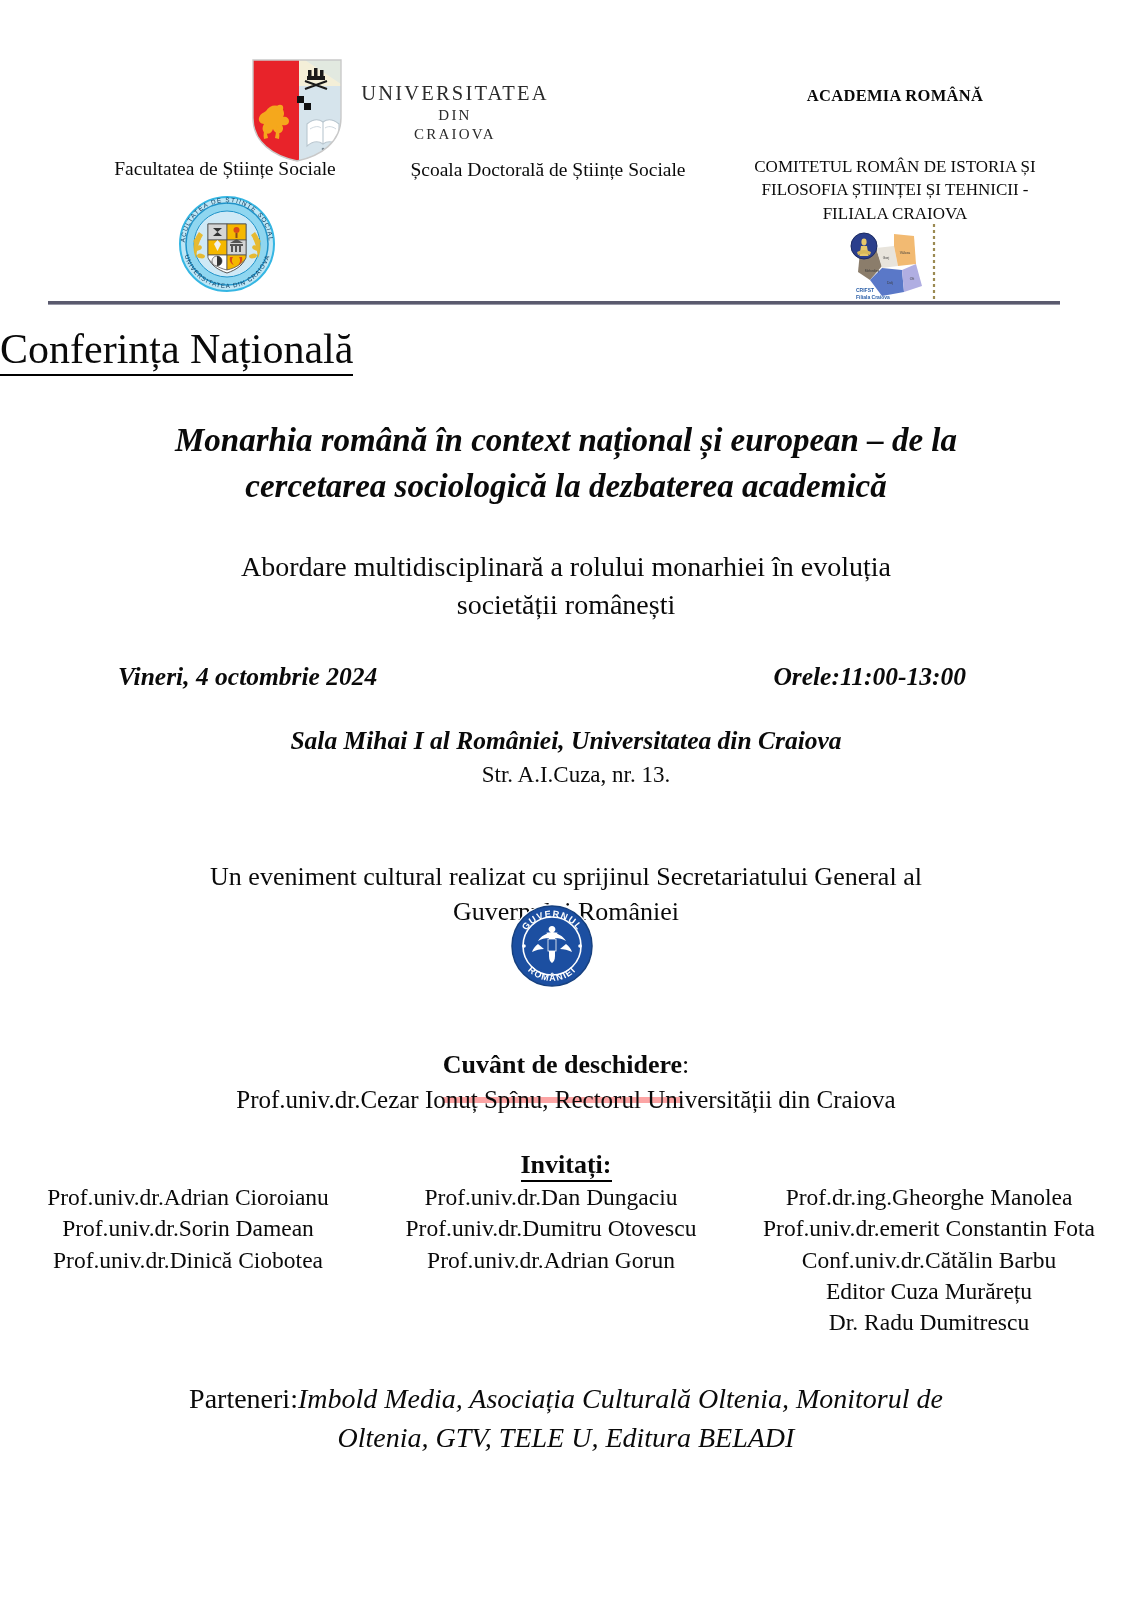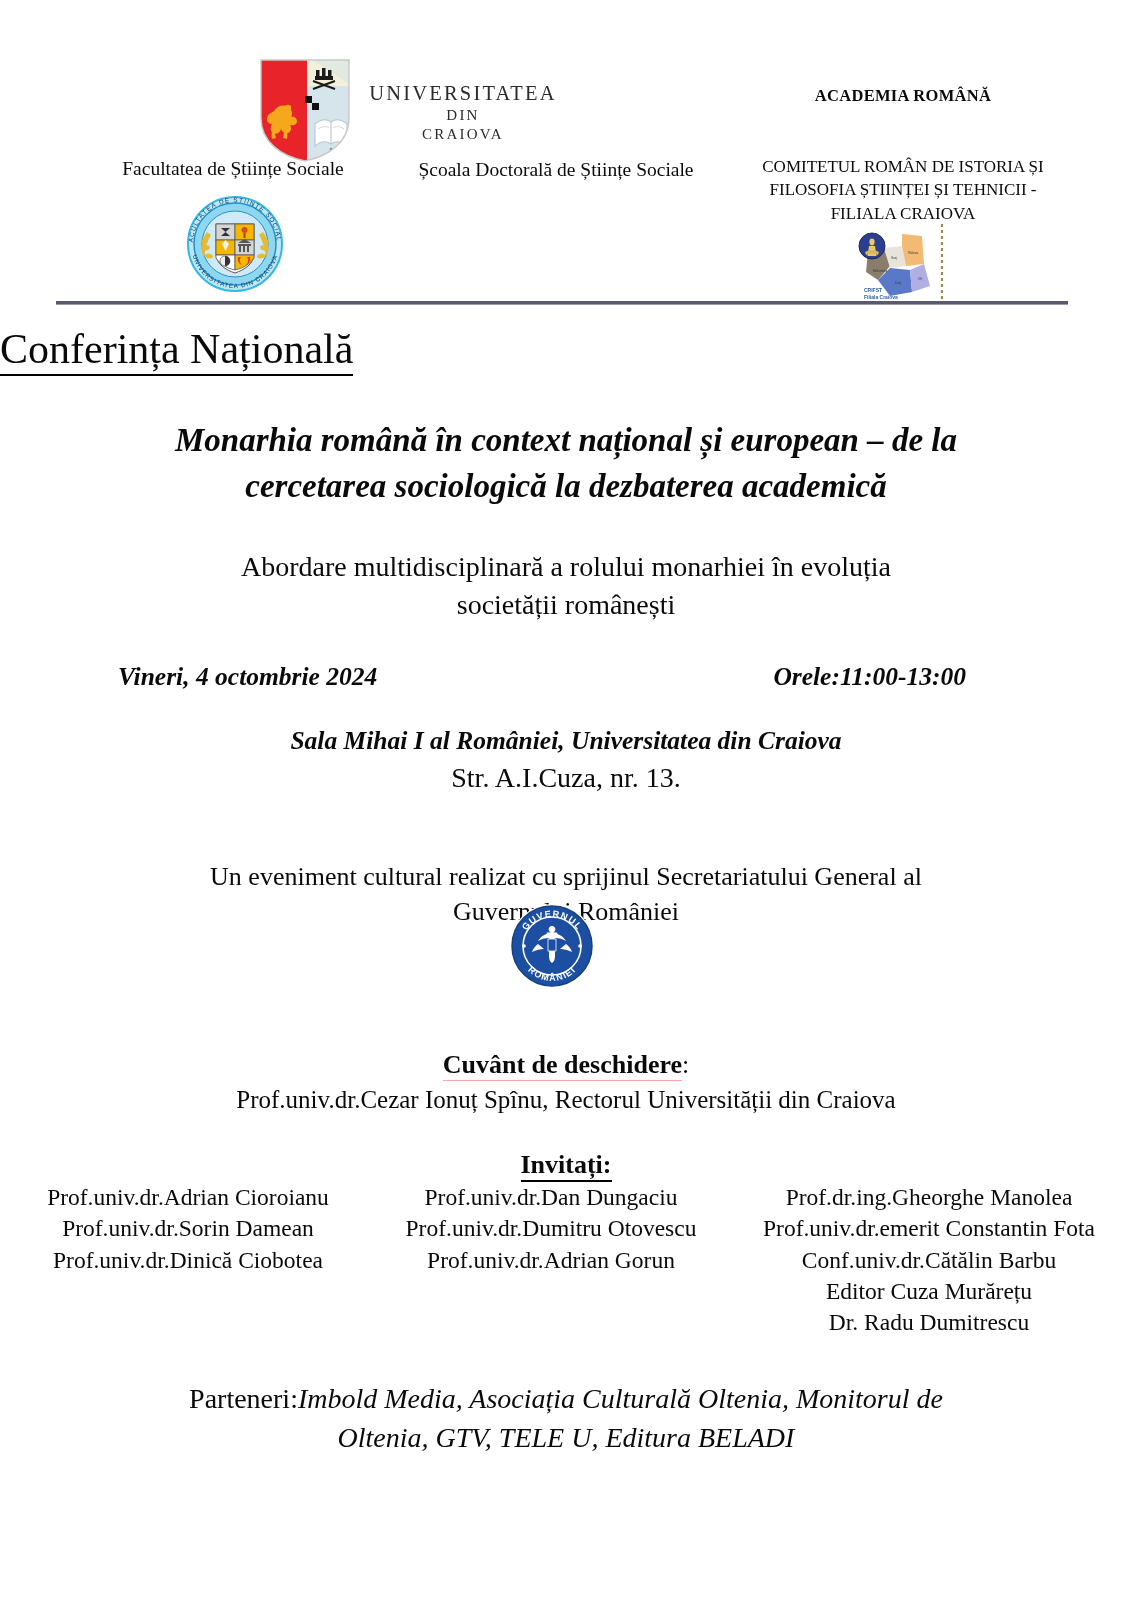--- a/index.html
+++ b/index.html
@@ -13,21 +13,20 @@
     position: relative;
     font-family: "Liberation Serif", "DejaVu Serif", serif;
     color: #0a0a0a;
     overflow: hidden;
   }
 
   
   #header {
     position: relative;
     height: 305px;
-    margin-left: 8px;
   }
 
   
   .ucv-shield { position: absolute; left: 247px; top: 56px; width: 100px; height: 108px; }
 
   
   .ucv-word {
     position: absolute;
     left: 340px; top: 80px;
     width: 230px;
@@ -137,42 +136,42 @@
   .venue {
     position: absolute;
     left: 106px; top: 726px; width: 920px;
     text-align: center;
     font-size: 25.5px;
     font-weight: bold;
     font-style: italic;
   }
   .venue-addr {
     position: absolute;
-    left: 106px; top: 762px; width: 920px;
-    text-align: center;
-    font-size: 28px;
+    left: 116px; top: 762px; width: 920px;
+    text-align: center;
+    font-size: 23px;
   }
 
   .support {
     position: absolute;
     left: 96px; top: 860px; width: 940px;
     text-align: center;
     font-size: 26px;
     line-height: 1.33;
   }
 
   .gov-seal { position: absolute; left: 508px; top: 902px; width: 88px; height: 88px; }
 
   .open-head {
     position: absolute;
     left: 106px; top: 1050px; width: 920px;
     text-align: center;
     font-size: 26px;
   }
-  .open-head b { font-weight: bold; border-bottom: 1px solid #fca5a5; padding-bottom: 1px; }
+  .open-head b { font-weight: bold; border-bottom: 6px solid #fca5a5; padding-bottom: 18px; }
   .open-name {
     position: absolute;
     left: 106px; top: 1086px; width: 920px;
     text-align: center;
     font-size: 25px;
   }
 
   .inv-head {
     position: absolute;
     left: 106px; top: 1150px; width: 920px;

